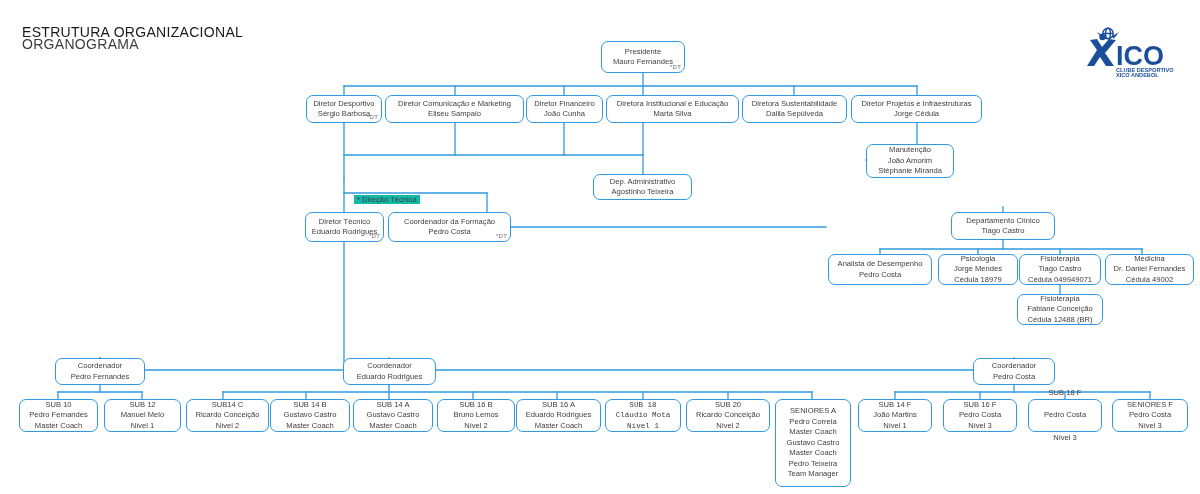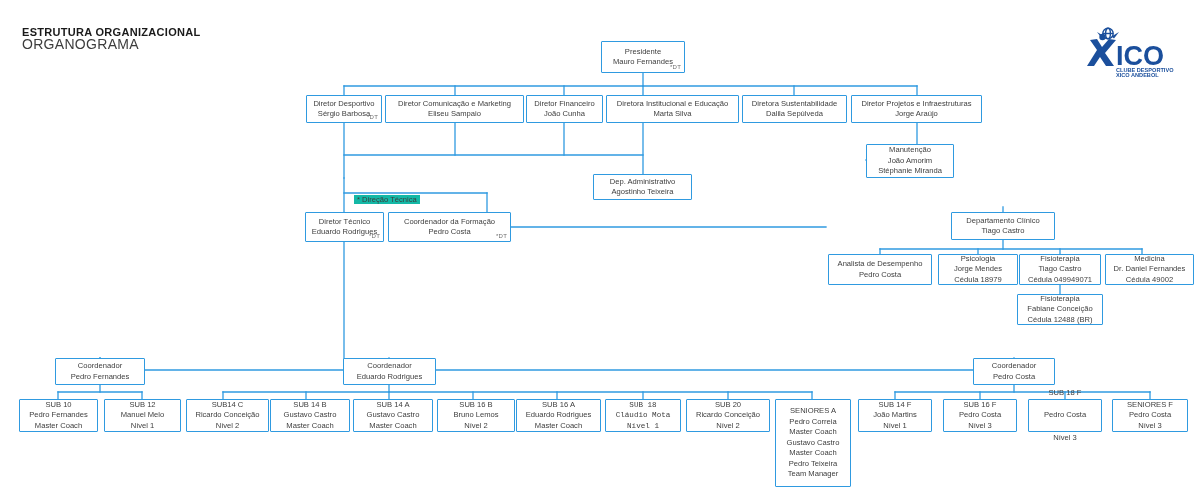--- a/index.html
+++ b/index.html
@@ -12,40 +12,40 @@
     position: relative;
     font-family: "Liberation Sans", sans-serif;
     color: #3d3d3d;
     overflow: hidden;
   }
   #chart { position: absolute; inset: 0; }
 
   
   .hdr { position: absolute; left: 22px; top: 26px; }
   .hdr-title {
-    font-size: 11px; font-weight: bold; letter-spacing: .3px;
+    font-size: 14px; font-weight: normal; letter-spacing: .3px;
     color: #1a1a1a; line-height: 12px;
   }
   .hdr-sub {
     font-size: 14px; letter-spacing: .3px;
     color: #3d3d3d; line-height: 12px;
   }
 
   
   .logo { position: absolute; right: 18px; top: 26px; width: 104px; height: 52px; }
   .logo svg { display:block; }
 
   
   #wires { position:absolute; left:0; top:0; width:1200px; height:494px; pointer-events:none; }
 
   
   .node {
     position: absolute;
     border: 1.3px solid #2f9ae0;
-    border-radius: 1px;
+    border-radius: 7px;
     background: #ffffff;
     display: flex; flex-direction: column;
     align-items: center; justify-content: center;
     text-align: center;
     padding: 3px 4px;
     line-height: 10.5px;
     font-size: 7.6px;
     color: #3d3d3d;
   }
   .node .ln { display:block; white-space: nowrap; }
@@ -190,21 +190,21 @@
     <span class="ln">Marta Silva</span>
   </div>
 
   <div class="node" style="left:742px; top:95px; width:105px; height:28px;">
     <span class="ln t">Diretora Sustentabilidade</span>
     <span class="ln">Dalila Sepúlveda</span>
   </div>
 
   <div class="node" style="left:851px; top:95px; width:131px; height:28px;">
     <span class="ln t">Diretor Projetos e Infraestruturas</span>
-    <span class="ln">Jorge Araújo</span>
+    <span class="ln">Jorge Cédula</span>
   </div>
 
   <div class="node" style="left:866px; top:144px; width:88px; height:34px;">
     <span class="ln t">Manutenção</span>
     <span class="ln">João Amorim</span>
     <span class="ln">Stéphanie Miranda</span>
   </div>
 
   <div class="node" style="left:593px; top:174px; width:99px; height:26px;">
     <span class="ln t">Dep. Administrativo</span>

